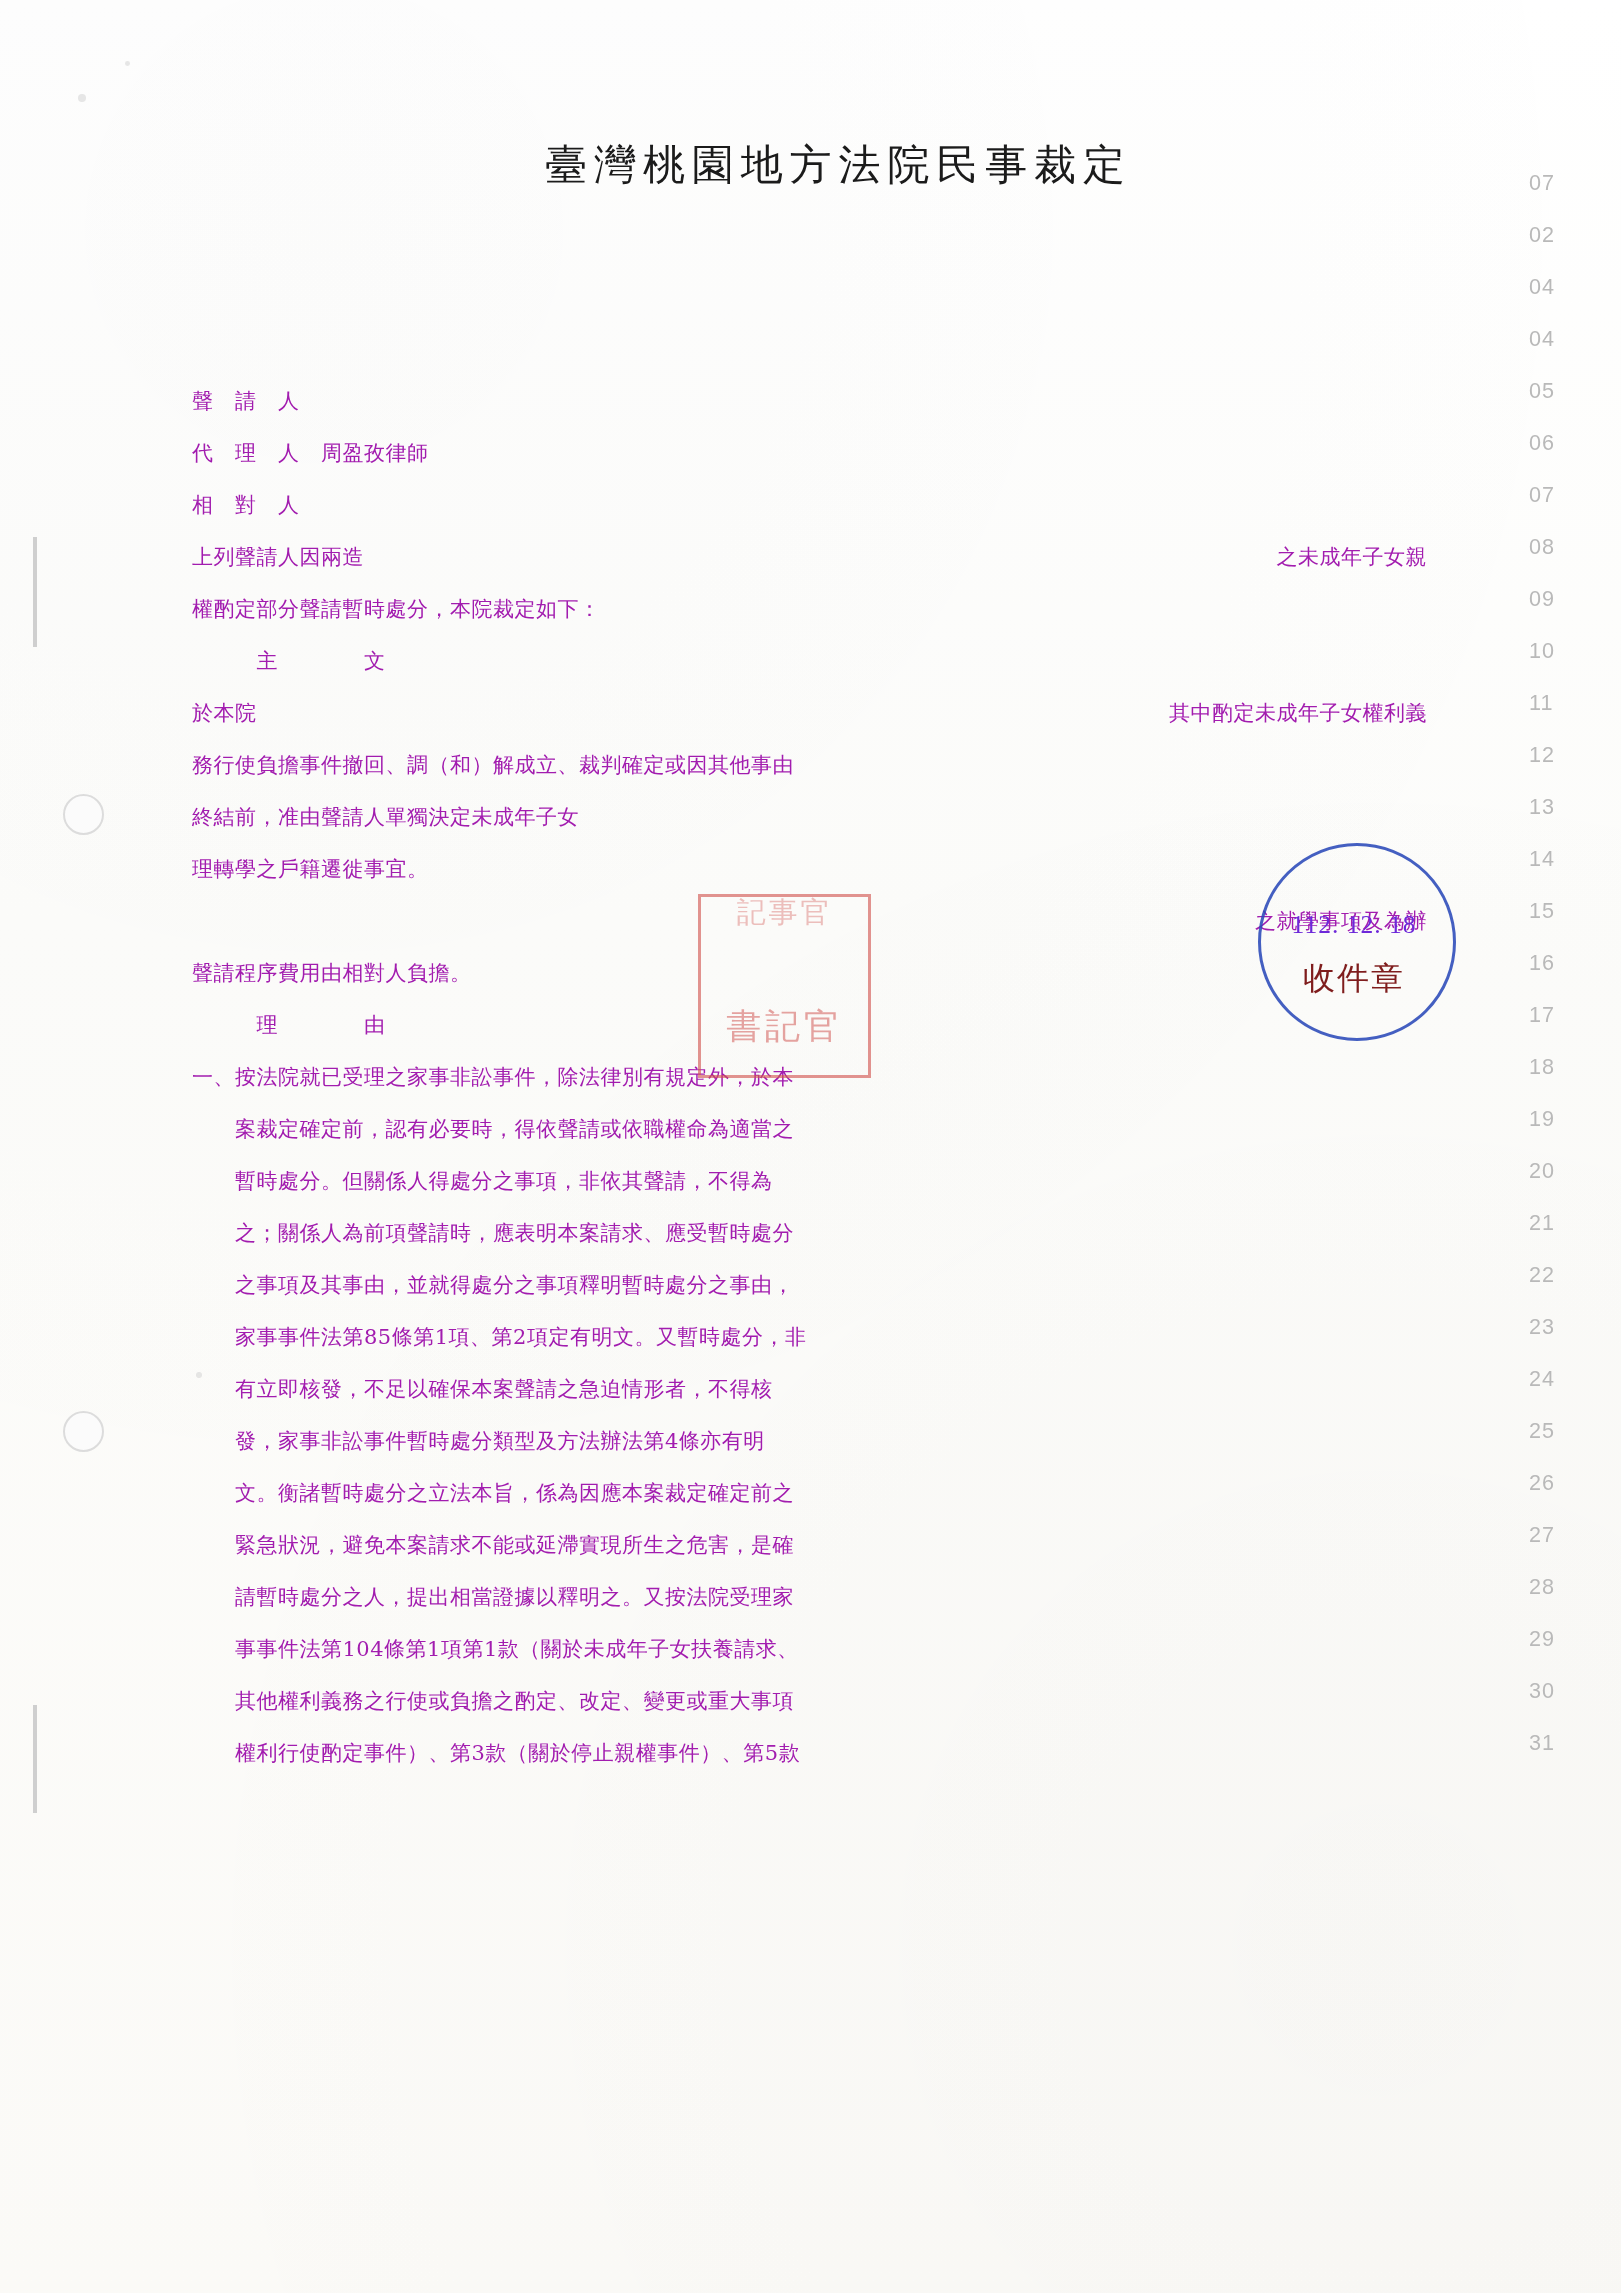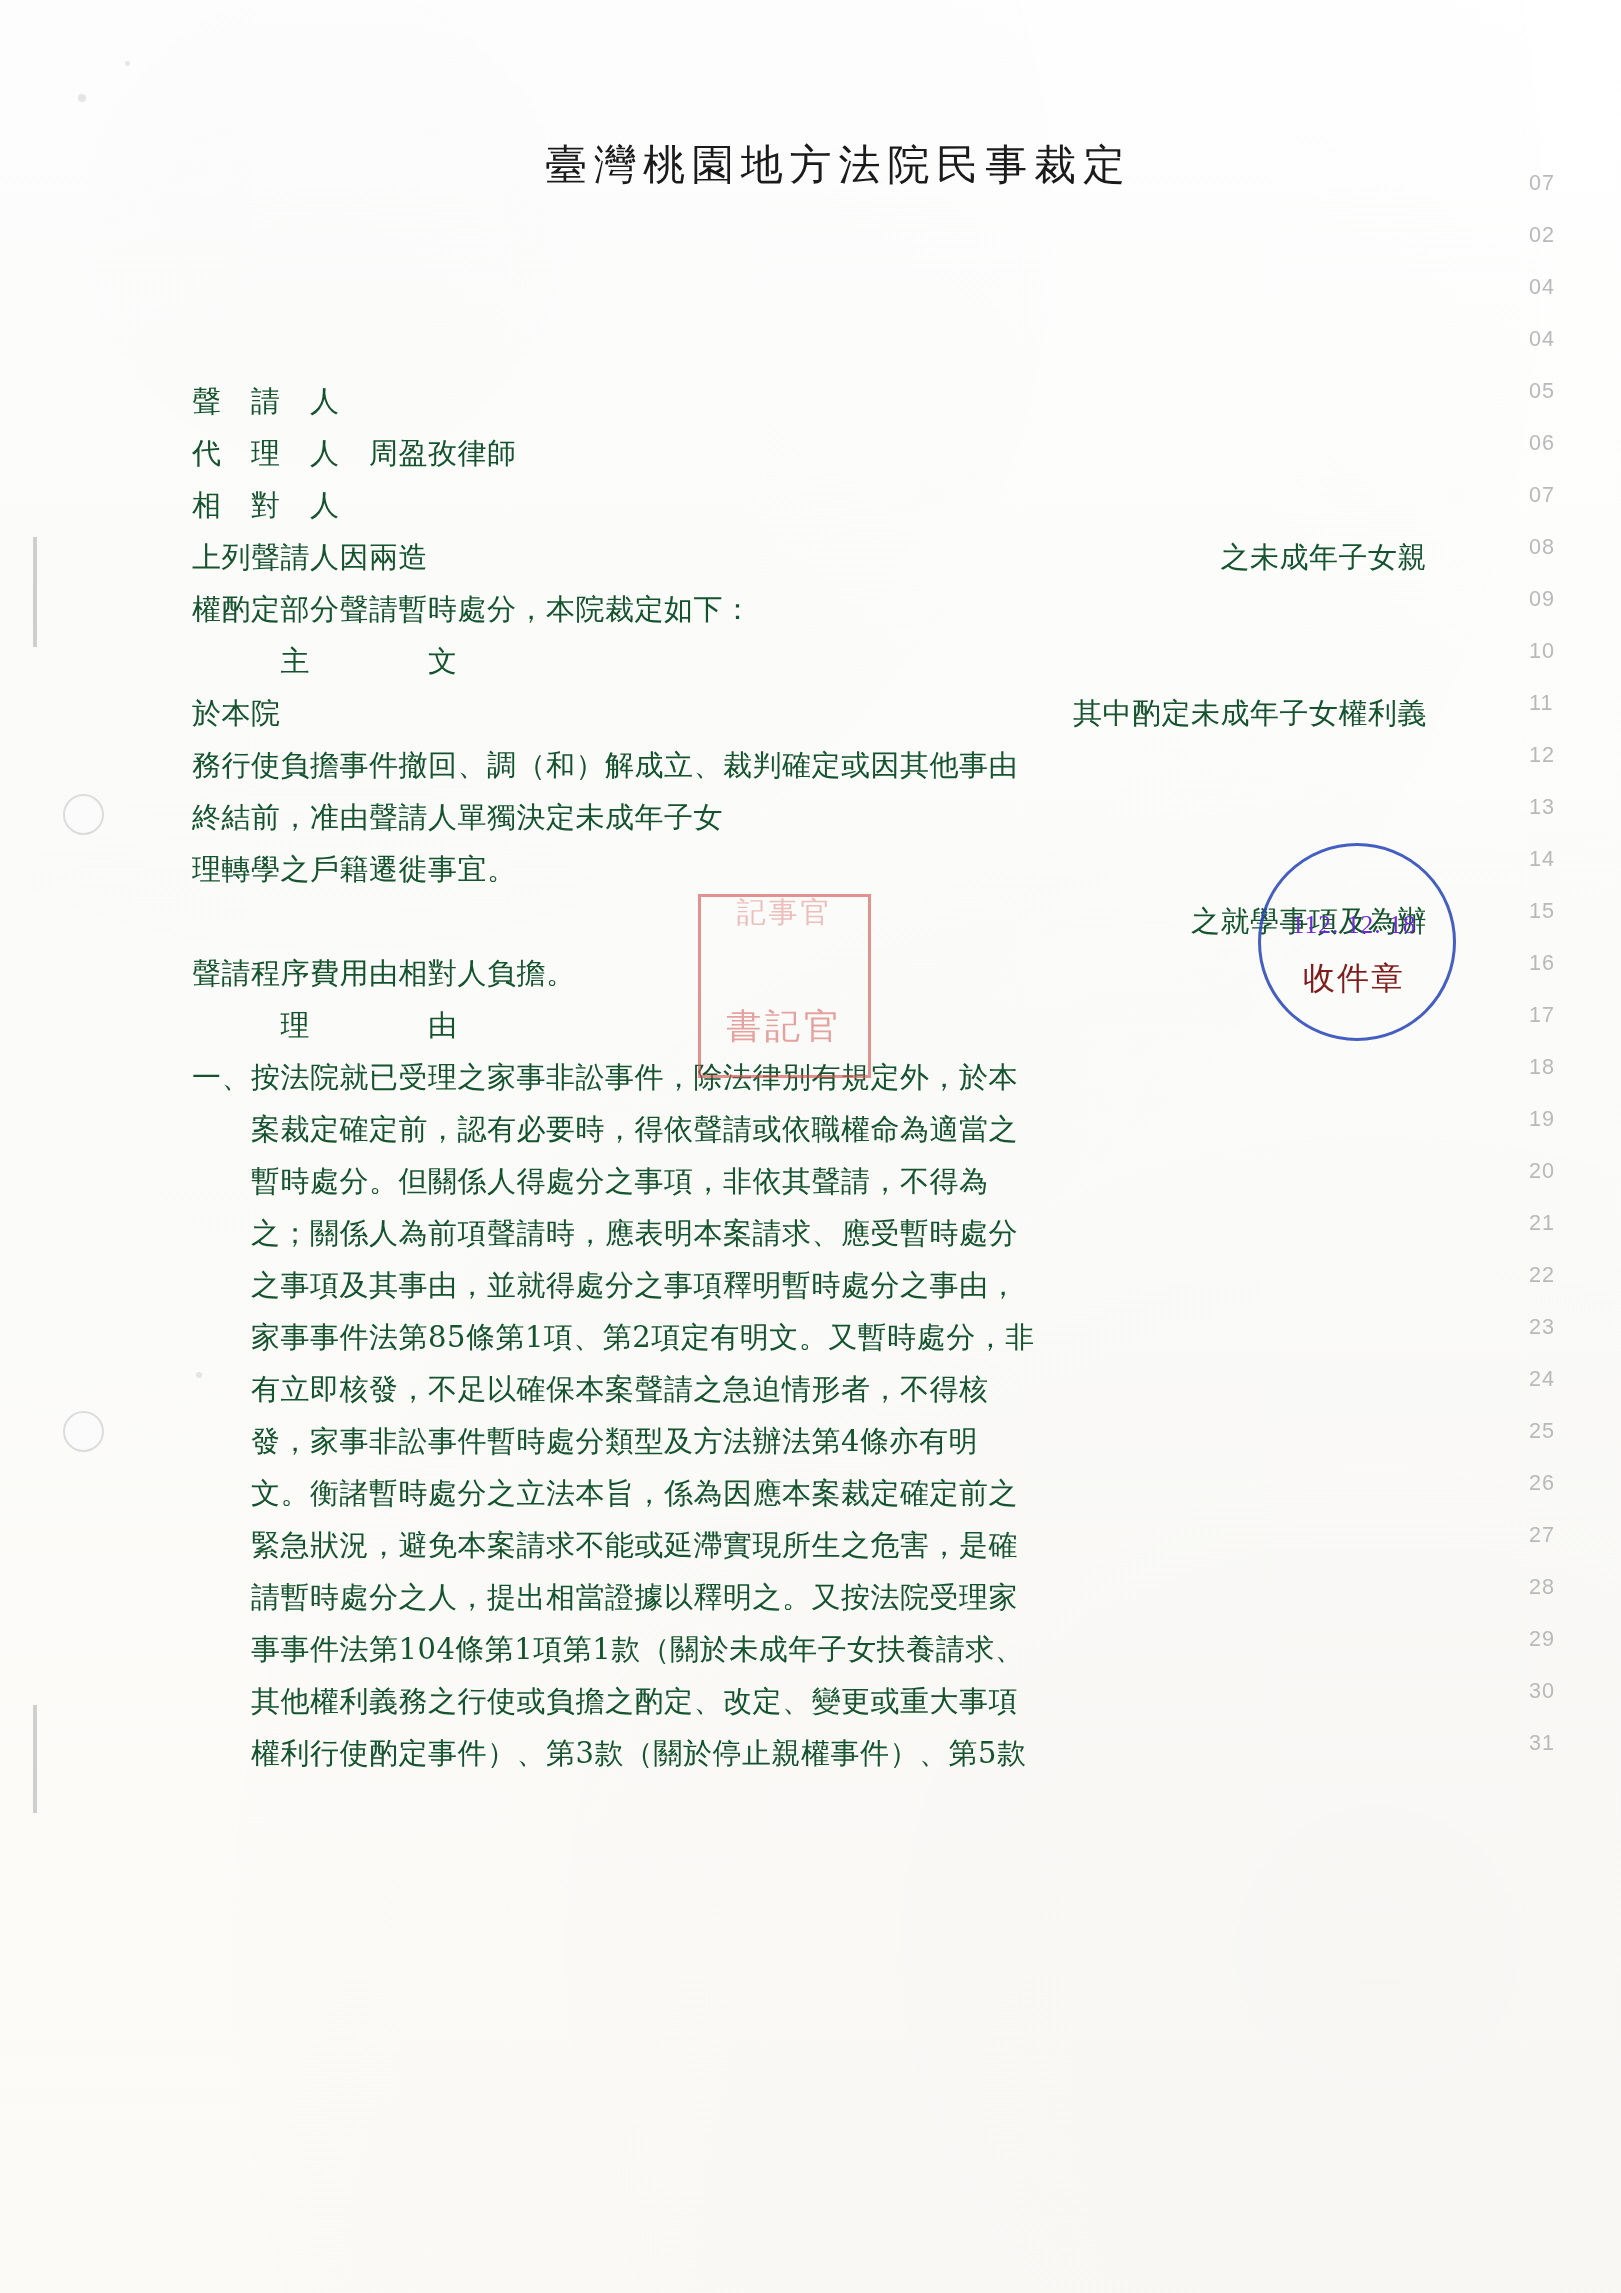--- a/index.html
+++ b/index.html
@@ -63,22 +63,22 @@
   
   .body-block {
     position: absolute;
     left: 192px;
     top: 271px;
     width: 1235px;
   }
   .ln {
     height: 52px;
     line-height: 52px;
-    font-size: 29px;
-    color: #14532d;
+    font-size: 21px;
+    color: #a21caf;
     white-space: pre;
     letter-spacing: 0.5px;
   }
   .row-split {
     display: flex;
     justify-content: space-between;
     align-items: baseline;
   }
 
   

